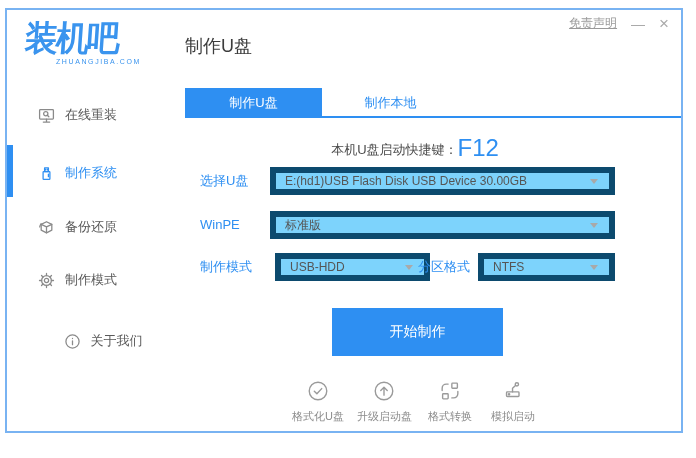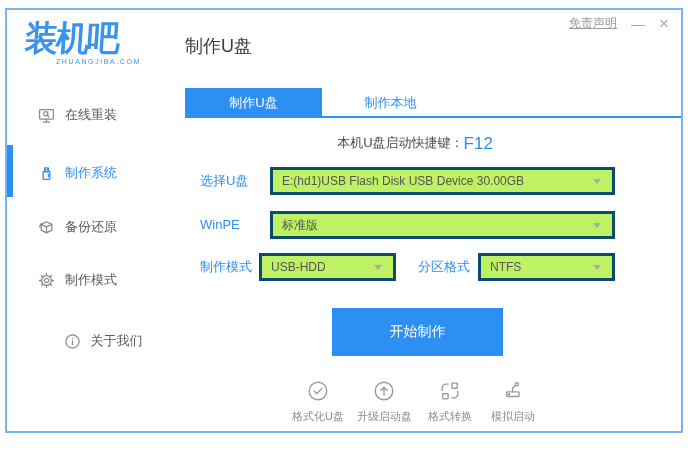--- a/index.html
+++ b/index.html
@@ -37,31 +37,31 @@
   .tabs { position:absolute; left:178px; right:0; top:78px; height:30px;
           display:flex; border-bottom:2px solid #2e8ff2; }
   .tab { width:137px; height:30px; display:flex; align-items:center; justify-content:center;
          font-size:13px; color:#2e8ff2; cursor:pointer; }
   .tab.active { background:#2e8ff2; color:#fff; }
 
   
   .content { position:absolute; left:178px; top:0; width:460px; height:100%; }
   .hotkey-line { position:absolute; top:124px; width:100%; text-align:center;
                  font-size:13px; color:#4a4a4a; }
-  .hotkey-value { font-size:17px; color:#2e8ff2; vertical-align:-2px; }
+  .hotkey-value { font-size:24px; color:#2e8ff2; vertical-align:-2px; }
 
   .form-row { position:absolute; left:0; width:100%; height:28px; }
   .r1 { top:157px; } .r2 { top:201px; } .r3 { top:243px; }
   .field-label { position:absolute; top:0; height:28px; line-height:28px;
                  font-size:13px; color:#2e8ff2; white-space:nowrap; }
   .lbl-a { left:15px; } .lbl-b { left:233px; }
-  .select-box { position:absolute; top:0; height:28px; border:3px solid #0c4a6e; background:#bef264;
+  .select-box { position:absolute; top:0; height:28px; border:6px solid #0c4a6e; background:#7dd3fc;
                 display:flex; align-items:center; cursor:pointer; }
   .box-wide { left:85px; width:345px; }
-  .box-s1 { left:74px; width:137px; }
+  .box-s1 { left:90px; width:155px; }
   .box-s2 { left:293px; width:137px; }
   .select-value { font-size:12px; color:#555; padding-left:9px; white-space:nowrap;
                   overflow:hidden; flex:1; }
   .select-arrow { width:0; height:0; border-left:4px solid transparent;
                   border-right:4px solid transparent; border-top:5px solid #a9a9a9;
                   margin-right:11px; flex:0 0 auto; }
 
   .primary-btn { position:absolute; top:298px; left:147px; width:171px; height:48px;
                  background:#2e8ff2; color:#fff; font-size:14px; border:none; cursor:pointer;
                  display:flex; align-items:center; justify-content:center; }

